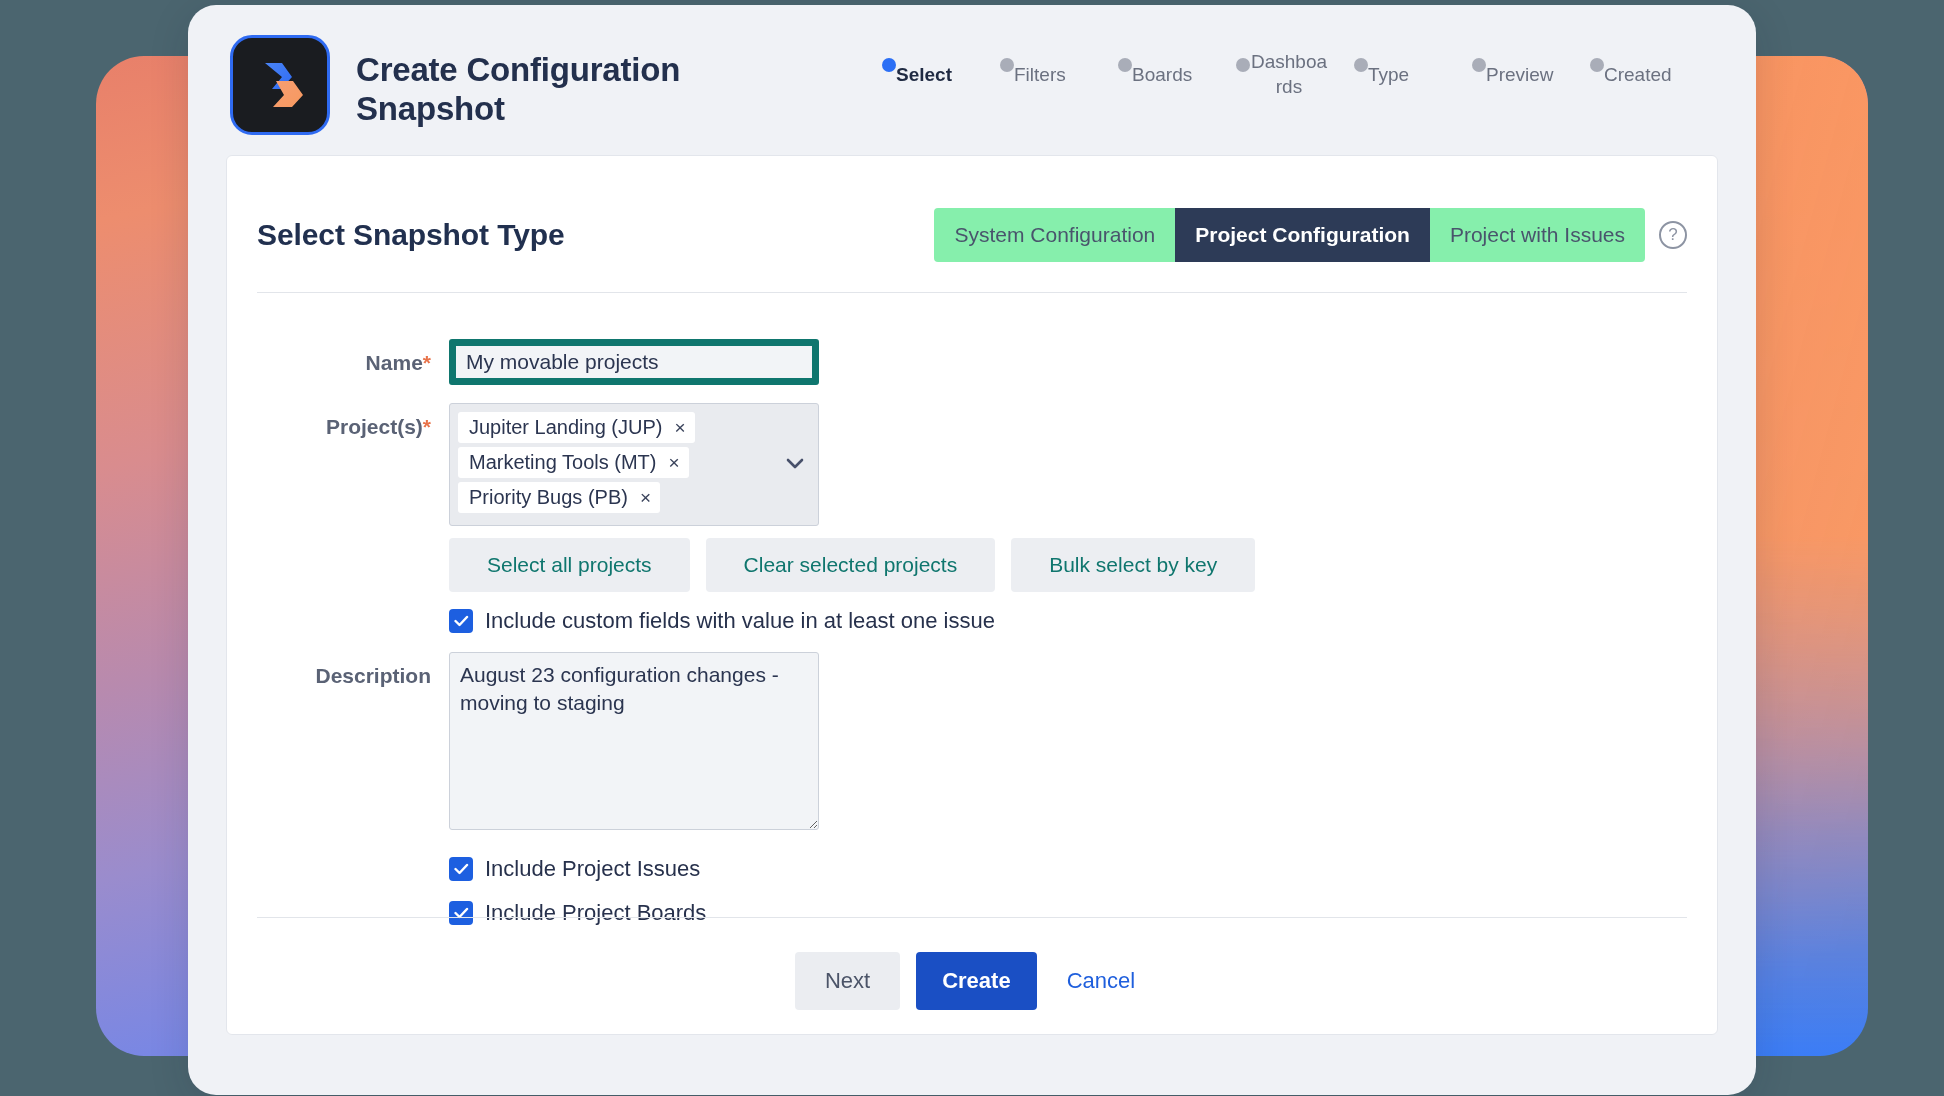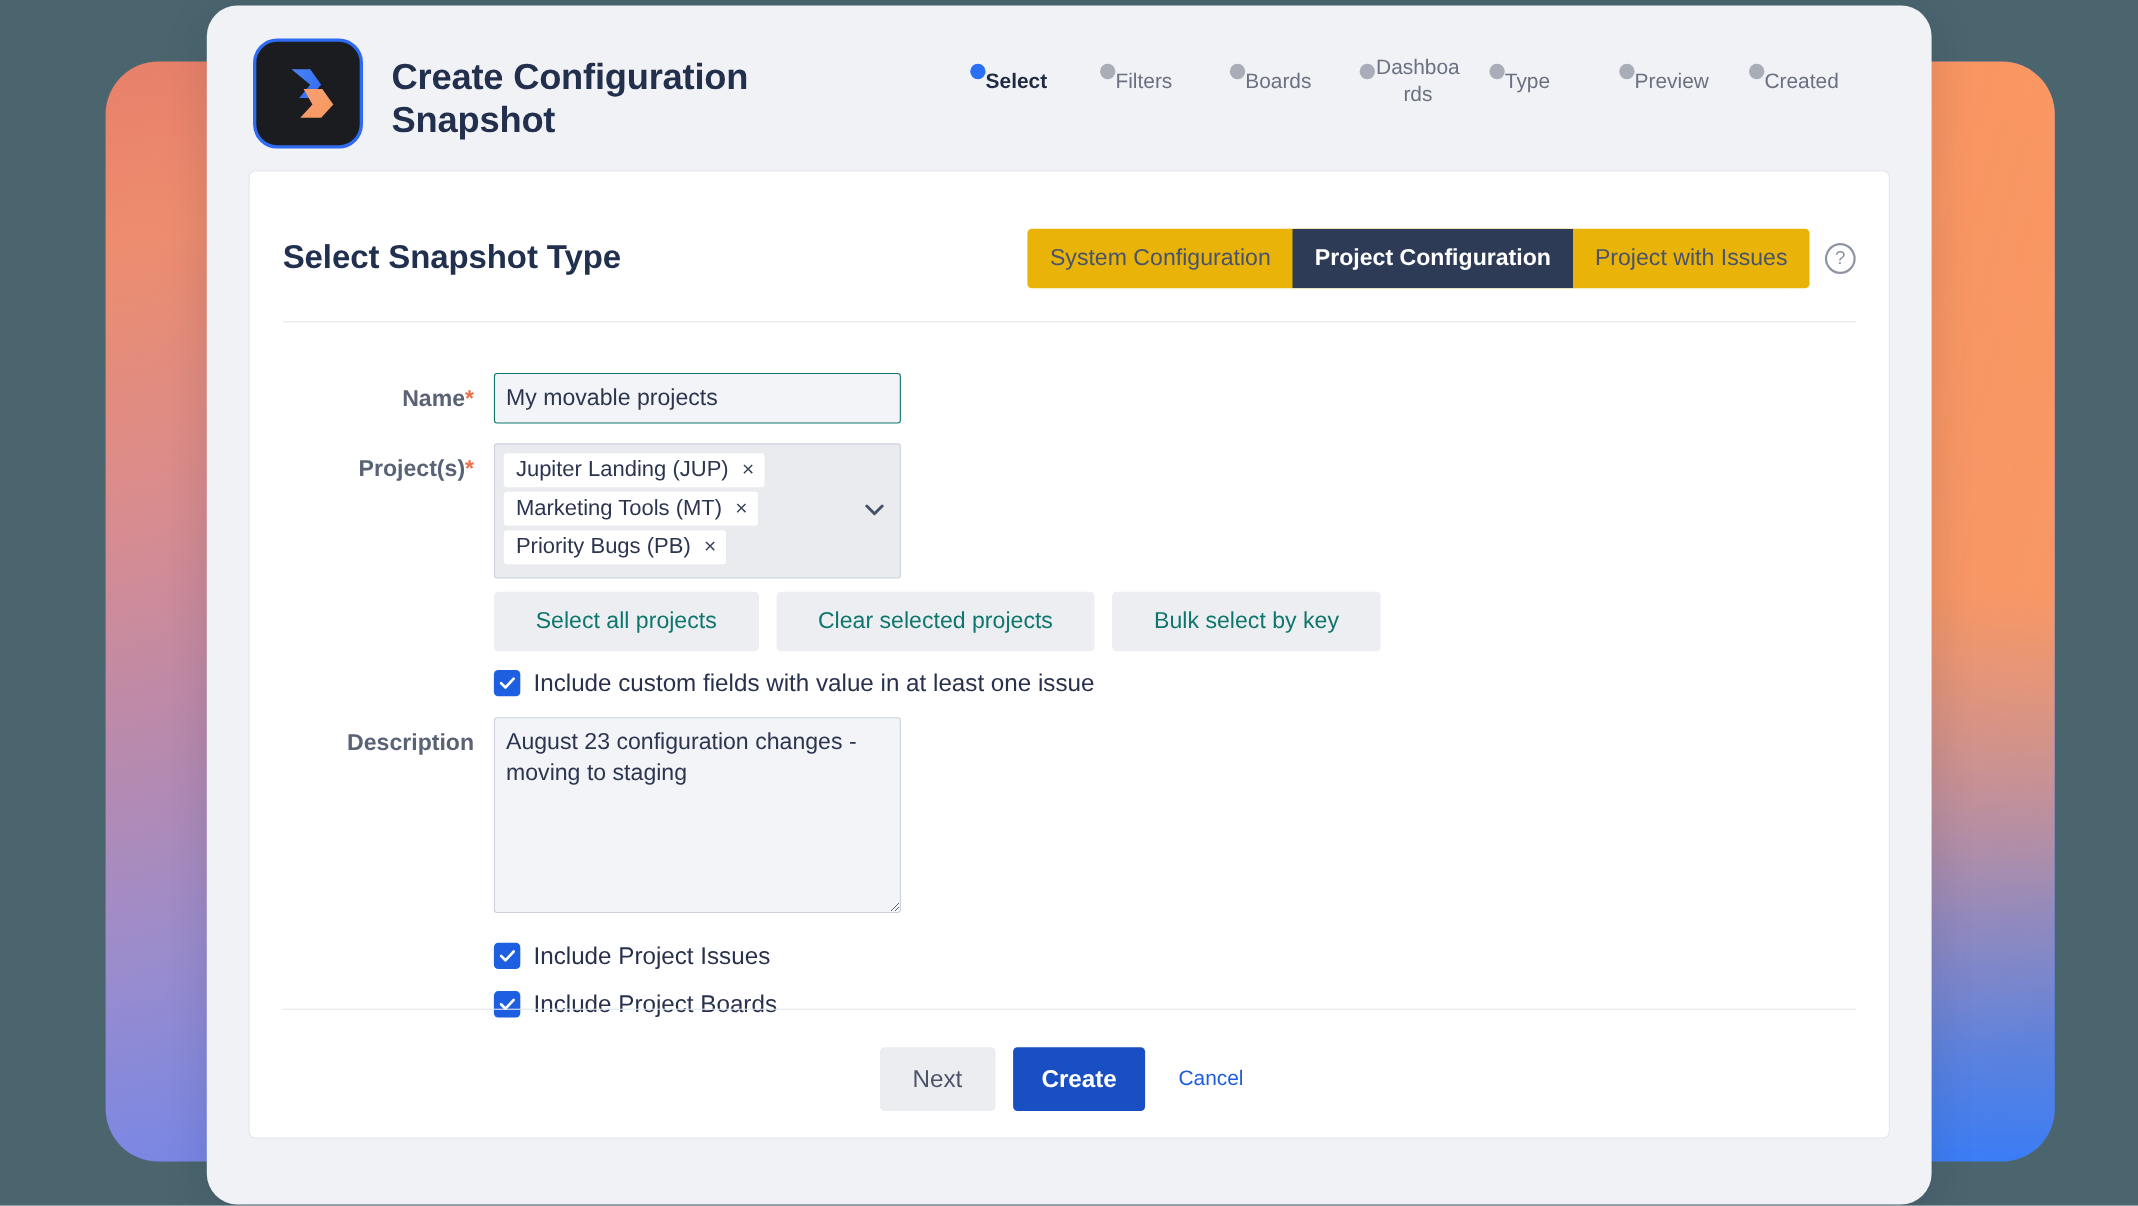--- a/index.html
+++ b/index.html
@@ -140,21 +140,21 @@
   .section-title {
     font-size: 30px;
     font-weight: bold;
     color: #21304f;
     letter-spacing: -0.1px;
   }
 
   .tabs-wrap { display: flex; align-items: center; gap: 14px; }
   .tabs {
     display: flex;
-    background: #eab308;
+    background: #86efac;
     border-radius: 4px;
     overflow: hidden;
     margin-left: 40px;
   }
   .tab {
     font-size: 21px;
     color: #49546c;
     padding: 15px 20px;
     background: transparent;
     border: none;
@@ -196,21 +196,21 @@
     color: #5a6275;
     font-weight: bold;
     flex: none;
   }
   .req { color: #e8734a; font-weight: bold; }
 
   .text-input {
     width: 370px;
     height: 46px;
     background: #f2f4f7;
-    border: 1px solid #0f766e;
+    border: 7px solid #0f766e;
     border-radius: 3px;
     font-family: inherit;
     font-size: 21px;
     color: #2b3550;
     padding: 0 10px;
   }
 
   
   .multiselect {
     width: 370px;
@@ -319,21 +319,21 @@
     background: #1a4fc4;
     color: #ffffff;
     border: none; border-radius: 4px;
     font-family: inherit; font-size: 22px; font-weight: bold;
     padding: 16px 26px; cursor: pointer;
   }
   .btn-cancel {
     background: transparent;
     border: none;
     color: #1f5fdd;
-    font-family: inherit; font-size: 19px;
+    font-family: inherit; font-size: 22px;
     padding: 16px 14px; cursor: pointer;
   }
 </style>
 </head>
 <body>
 
 <div class="gradient-panel"></div>
 
 <div class="app-window">
 

